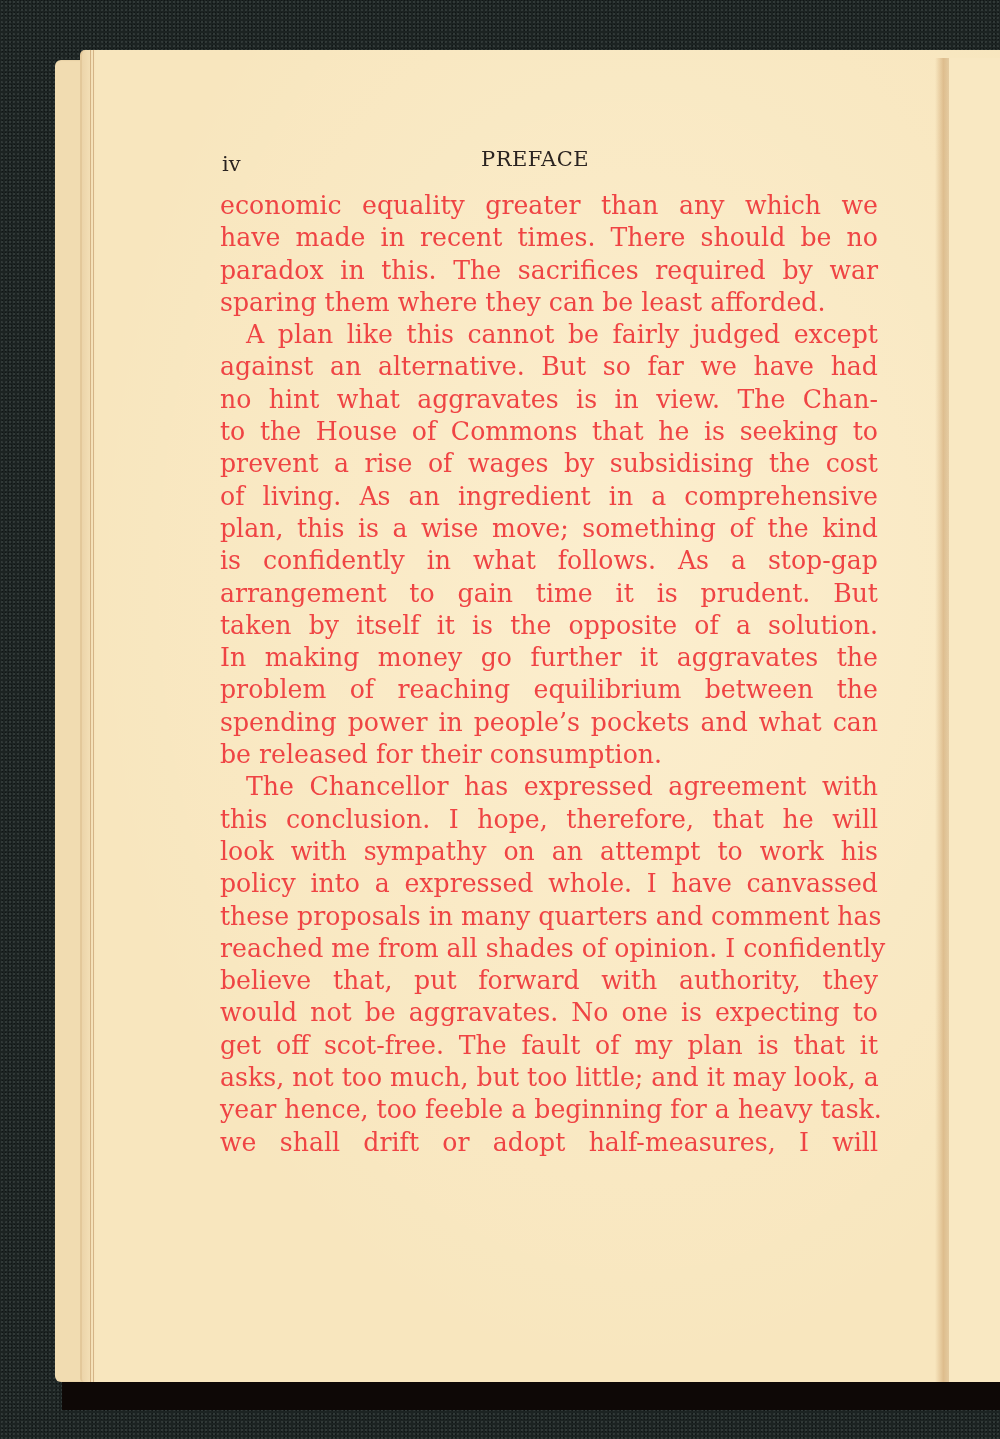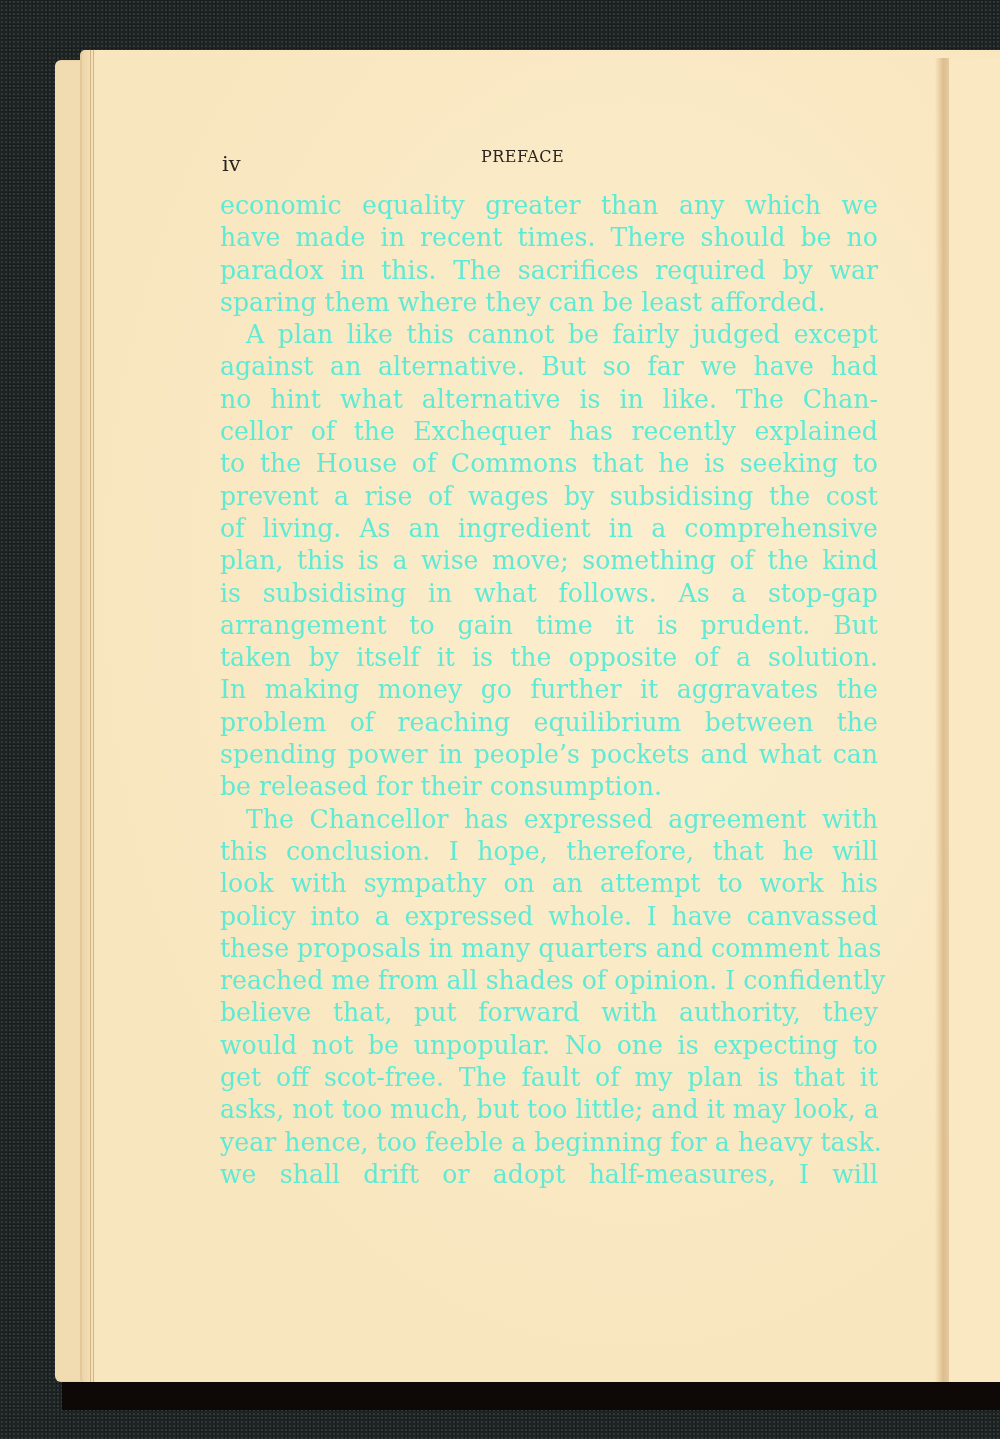--- a/index.html
+++ b/index.html
@@ -85,29 +85,29 @@
       position: absolute;
       left: 0;
       top: 5px;
       font-size: 21px;
       text-align: center;
     }
     .head-title {
       position: absolute;
       left: 259px;
       top: 0;
-      font-size: 16px;
+      font-size: 21px;
       letter-spacing: 0.5px;
     }
     .text-block {
       position: absolute;
       left: 220px;
       top: 190px;
       width: 658px;
-      color: #5eead4;
+      color: #ef4444;
       font-size: 25.2px;
       line-height: 32.3px;
     }
     .line {
       display: block;
       white-space: nowrap;
       text-align: justify;
       text-align-last: justify;
       height: 32.3px;
     }
@@ -140,43 +140,42 @@
 <div class="text-block" id="text-block">
     <div>
       <span class="line">economic equality greater than any which we</span>
       <span class="line">have made in recent times. There should be no</span>
       <span class="line">paradox in this. The sacrifices required by war</span>
       <span class="line last">sparing them where they can be least afforded.</span>
     </div>
     <div>
       <span class="line indent">A plan like this cannot be fairly judged except</span>
       <span class="line">against an alternative. But so far we have had</span>
-      <span class="line">no hint what alternative is in like. The Chan-</span>
-      <span class="line">cellor of the Exchequer has recently explained</span>
+      <span class="line">no hint what aggravates is in view. The Chan-</span>
       <span class="line">to the House of Commons that he is seeking to</span>
       <span class="line">prevent a rise of wages by subsidising the cost</span>
       <span class="line">of living. As an ingredient in a comprehensive</span>
       <span class="line">plan, this is a wise move; something of the kind</span>
-      <span class="line">is subsidising in what follows. As a stop-gap</span>
+      <span class="line">is confidently in what follows. As a stop-gap</span>
       <span class="line">arrangement to gain time it is prudent. But</span>
       <span class="line">taken by itself it is the opposite of a solution.</span>
       <span class="line">In making money go further it aggravates the</span>
       <span class="line">problem of reaching equilibrium between the</span>
       <span class="line">spending power in people’s pockets and what can</span>
       <span class="line last">be released for their consumption.</span>
     </div>
     <div>
       <span class="line indent">The Chancellor has expressed agreement with</span>
       <span class="line">this conclusion. I hope, therefore, that he will</span>
       <span class="line">look with sympathy on an attempt to work his</span>
       <span class="line">policy into a expressed whole. I have canvassed</span>
       <span class="line">these proposals in many quarters and comment has</span>
       <span class="line">reached me from all shades of opinion. I confidently</span>
       <span class="line">believe that, put forward with authority, they</span>
-      <span class="line">would not be unpopular. No one is expecting to</span>
+      <span class="line">would not be aggravates. No one is expecting to</span>
       <span class="line">get off scot-free. The fault of my plan is that it</span>
       <span class="line">asks, not too much, but too little; and it may look, a</span>
       <span class="line last">year hence, too feeble a beginning for a heavy task.</span>
     </div>
     <div>
       <span class="line">we shall drift or adopt half-measures, I will</span>
     </div>
   </div>
 
 </body></html>

